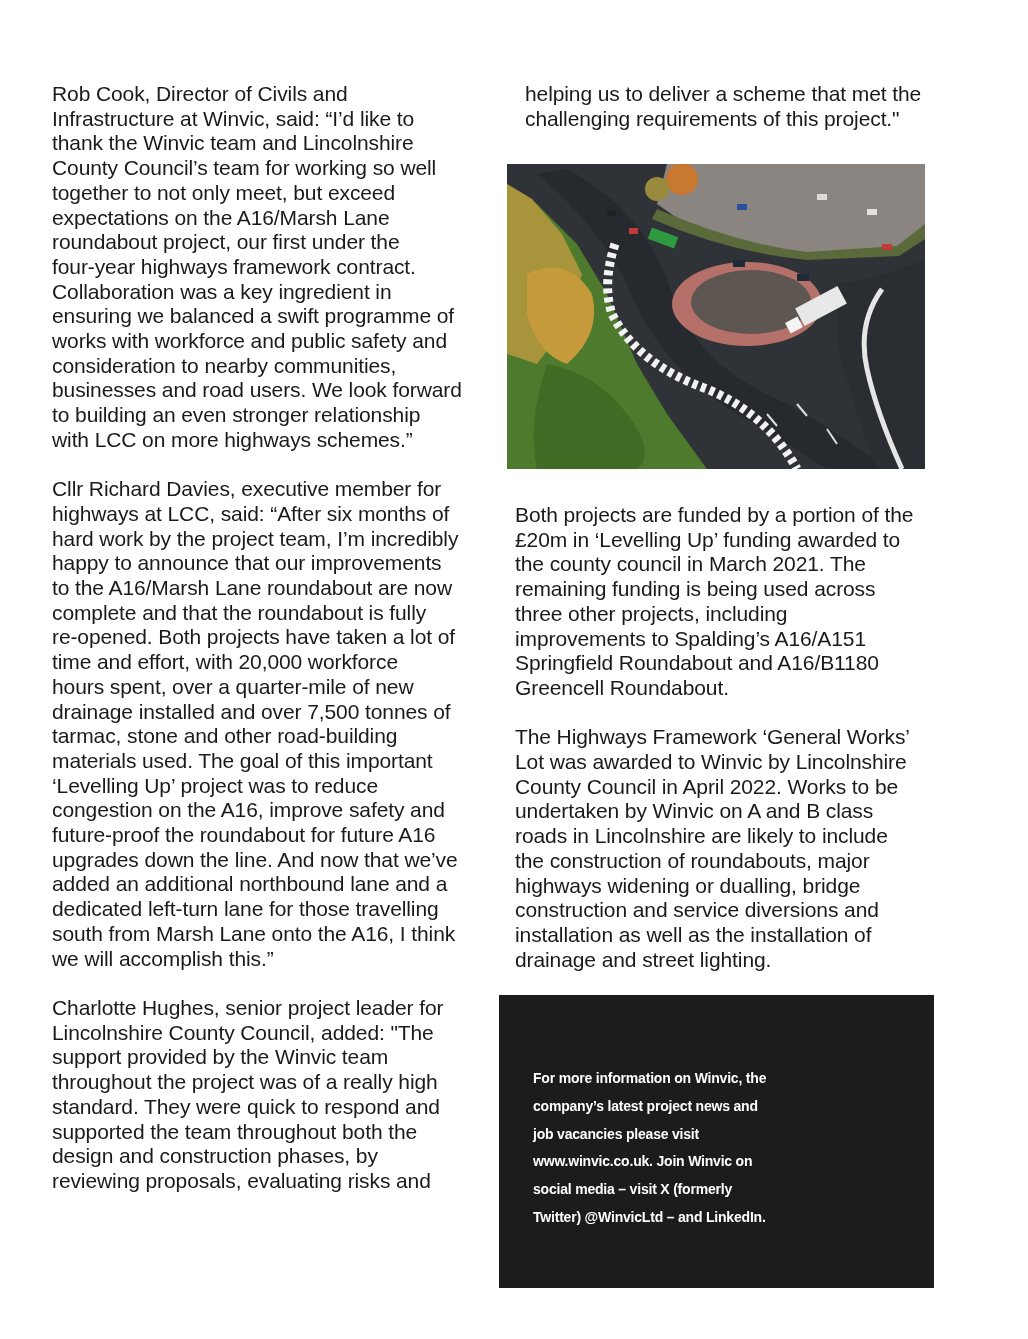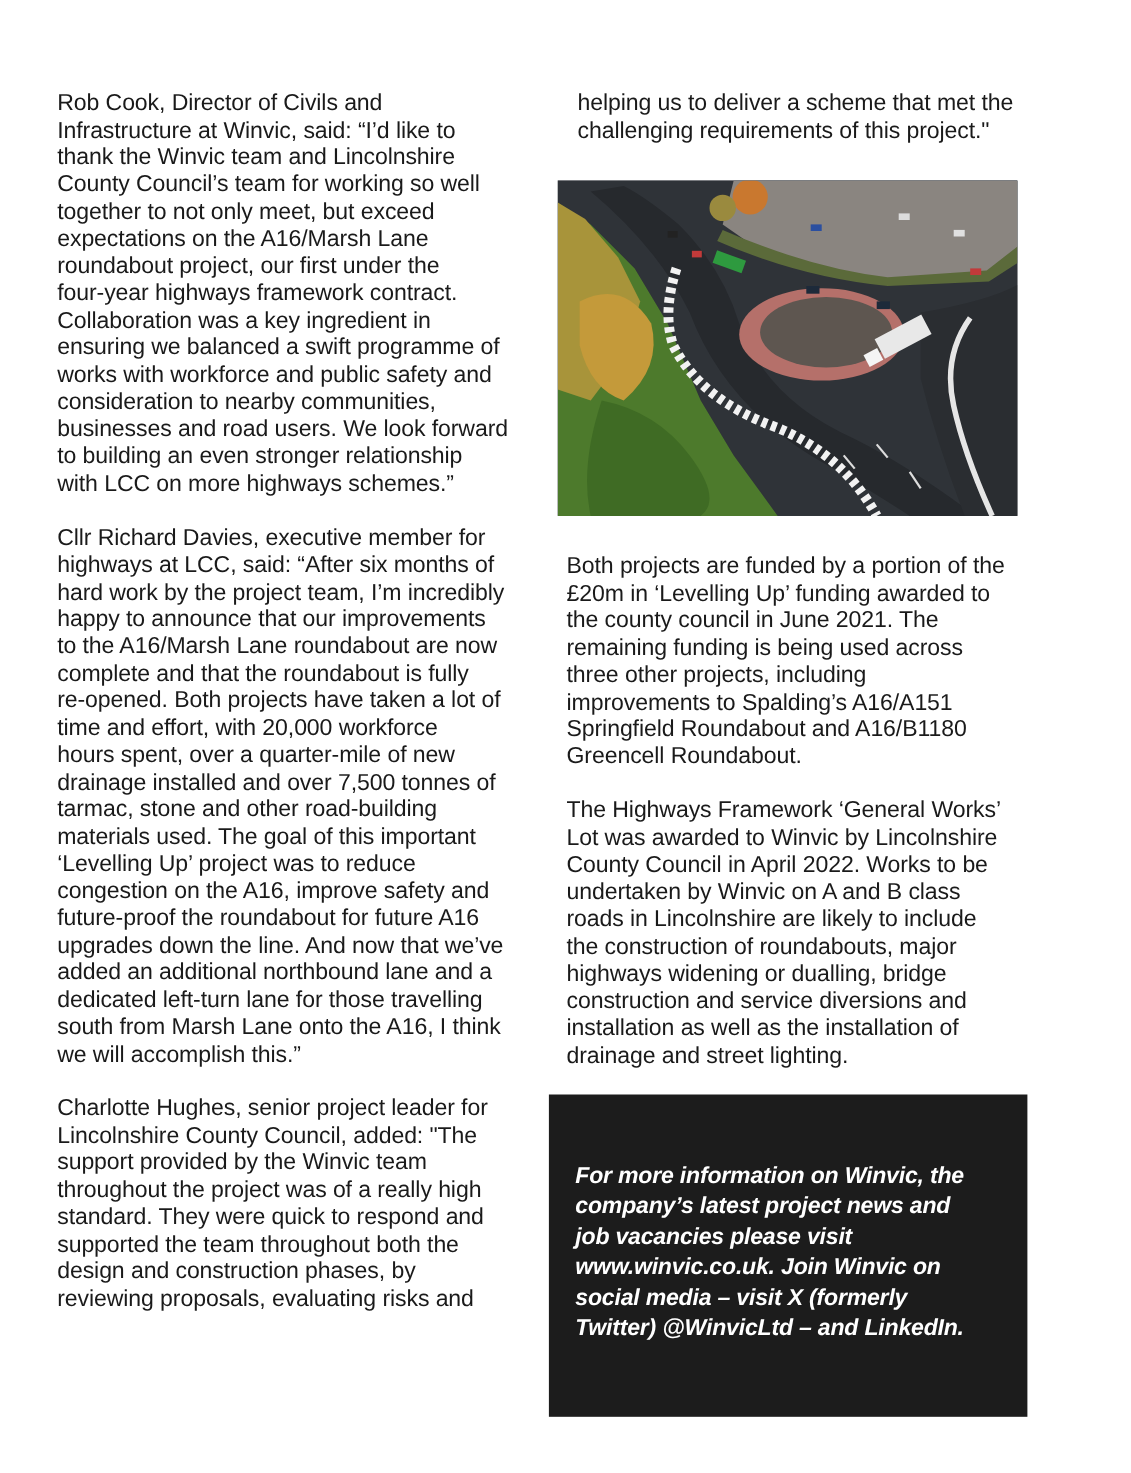--- a/index.html
+++ b/index.html
@@ -41,26 +41,25 @@
       top: 995px;
       width: 435px;
       height: 293px;
       background: #1c1c1c;
       box-sizing: border-box;
       padding: 52px 16px 0 16px;
     }
     .cta-text {
       color: #ffffff;
       font-weight: bold;
-      font-size: 21px;
+      font-size: 14px;
       line-height: 27.8px;
       letter-spacing: -0.2px;
       white-space: pre-line;
-      margin: 8px;
-      font-style: italic;
+      margin: 18px;
     }
   </style>
 </head>
 <body>
 
 <div class="col left-col">
   <p class="para">Rob Cook, Director of Civils and
 Infrastructure at Winvic, said: “I’d like to
 thank the Winvic team and Lincolnshire
 County Council’s team for working so well
@@ -153,21 +152,21 @@
 
     <line x1="260" y1="250" x2="270" y2="262" stroke="#ddd" stroke-width="2"></line>
     <line x1="290" y1="240" x2="300" y2="252" stroke="#ddd" stroke-width="2"></line>
     <line x1="320" y1="265" x2="330" y2="280" stroke="#ddd" stroke-width="2"></line>
   </svg>
 </div>
 
 <div class="col right-col-bottom">
   <p class="para">Both projects are funded by a portion of the
 £20m in ‘Levelling Up’ funding awarded to
-the county council in June 2021. The
+the county council in March 2021. The
 remaining funding is being used across
 three other projects, including
 improvements to Spalding’s A16/A151
 Springfield Roundabout and A16/B1180
 Greencell Roundabout.</p>
   <p class="para">The Highways Framework ‘General Works’
 Lot was awarded to Winvic by Lincolnshire
 County Council in April 2022. Works to be
 undertaken by Winvic on A and B class
 roads in Lincolnshire are likely to include

